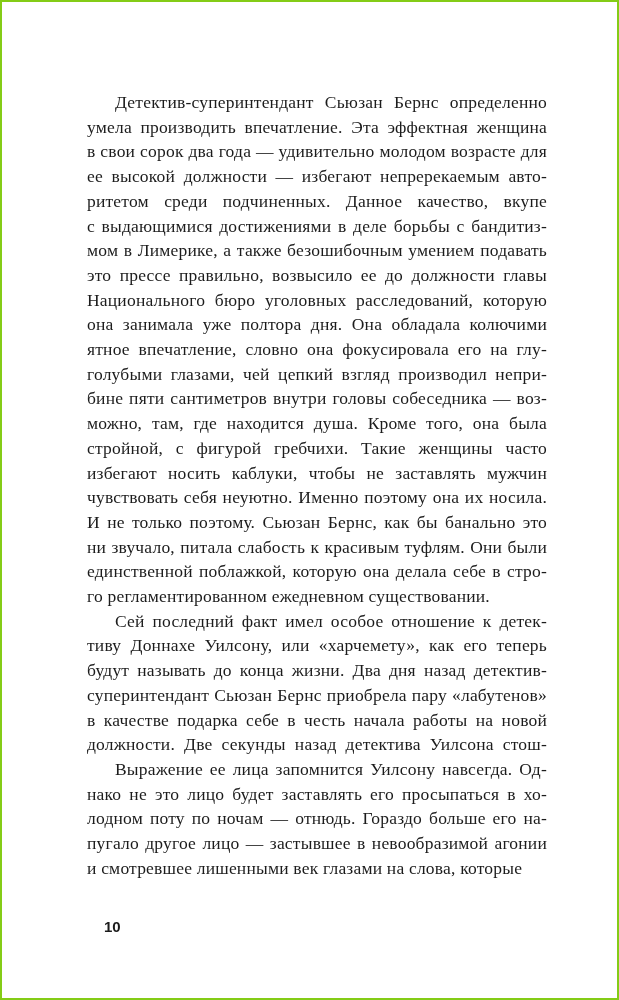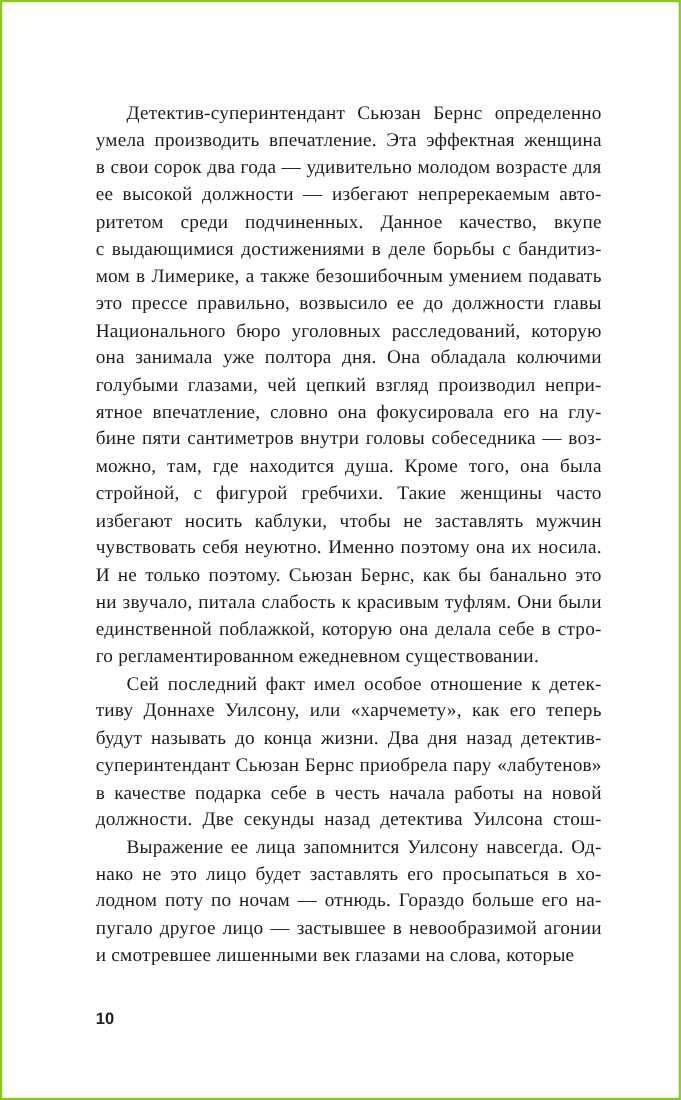--- a/index.html
+++ b/index.html
@@ -37,21 +37,21 @@
   }
   .line.first {
     text-indent: 28px;
   }
   .line.last {
     text-align-last: left;
     -moz-text-align-last: left;
   }
   .page-number {
     position: absolute;
-    left: 85px;
+    left: 102px;
     top: 916px;
     font-family: "Liberation Sans", "DejaVu Sans", sans-serif;
     font-weight: bold;
     font-size: 15px;
     color: #1c1c1c;
   }
 </style>
 </head>
 <body>
 
@@ -61,22 +61,22 @@
         <div class="line first">Детектив-суперинтендант Сьюзан Бернс определенно</div>
         <div class="line">умела производить впечатление. Эта эффектная женщина</div>
         <div class="line">в свои сорок два года — удивительно молодом возрасте для</div>
         <div class="line">ее высокой должности — избегают непререкаемым авто-</div>
         <div class="line">ритетом среди подчиненных. Данное качество, вкупе</div>
         <div class="line">с выдающимися достижениями в деле борьбы с бандитиз-</div>
         <div class="line">мом в Лимерике, а также безошибочным умением подавать</div>
         <div class="line">это прессе правильно, возвысило ее до должности главы</div>
         <div class="line">Национального бюро уголовных расследований, которую</div>
         <div class="line">она занимала уже полтора дня. Она обладала колючими</div>
+        <div class="line">ятное впечатление, словно она фокусировала его на глу-</div>
         <div class="line">голубыми глазами, чей цепкий взгляд производил непри-</div>
-        <div class="line">ятное впечатление, словно она фокусировала его на глу-</div>
         <div class="line">бине пяти сантиметров внутри головы собеседника — воз-</div>
         <div class="line">можно, там, где находится душа. Кроме того, она была</div>
         <div class="line">стройной, с фигурой гребчихи. Такие женщины часто</div>
         <div class="line">избегают носить каблуки, чтобы не заставлять мужчин</div>
         <div class="line">чувствовать себя неуютно. Именно поэтому она их носила.</div>
         <div class="line">И не только поэтому. Сьюзан Бернс, как бы банально это</div>
         <div class="line">ни звучало, питала слабость к красивым туфлям. Они были</div>
         <div class="line">единственной поблажкой, которую она делала себе в стро-</div>
         <div class="line last">го регламентированном ежедневном существовании.</div>
       </div>

